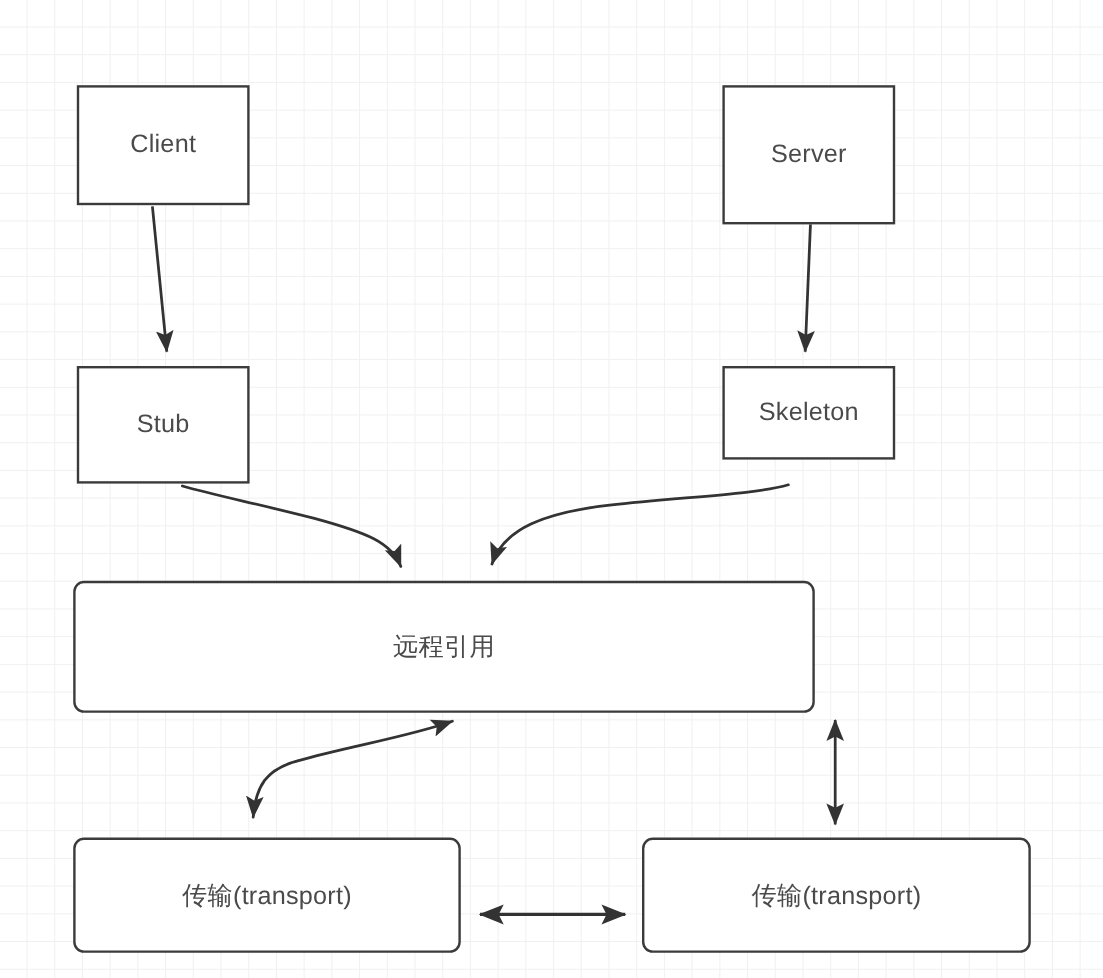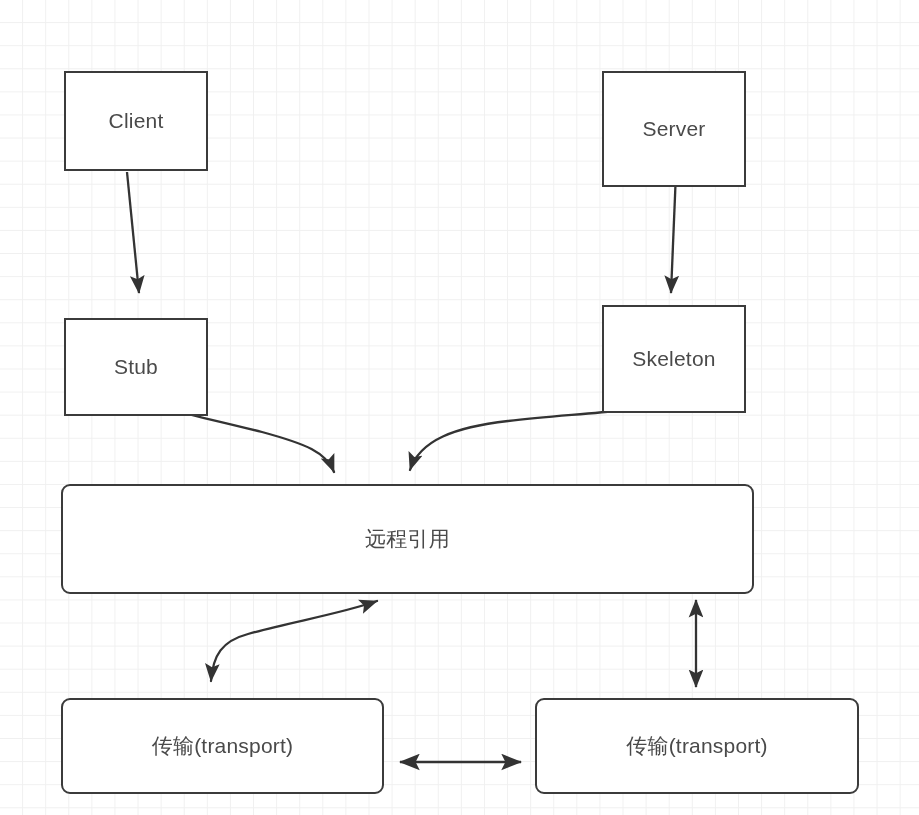--- a/index.html
+++ b/index.html
@@ -94,29 +94,29 @@
   </svg>
 
   <div class="node" style="left:64px; top:71px; width:144px; height:100px;">
     <span class="node-label">Client</span>
   </div>
 
   <div class="node" style="left:602px; top:71px; width:144px; height:116px;">
     <span class="node-label">Server</span>
   </div>
 
-  <div class="node" style="left:64px; top:305px; width:144px; height:98px;margin-top:13px;">
+  <div class="node" style="left:64px; top:305px; width:144px; height:98px;">
     <span class="node-label">Stub</span>
   </div>
 
-  <div class="node" style="left:602px; top:305px; width:144px; height:108px;">
+  <div class="node" style="left:602px; top:305px; width:144px; height:78px;">
     <span class="node-label">Skeleton</span>
   </div>
 
-  <div class="node rounded" style="left:61px; top:484px; width:693px; height:110px;">
+  <div class="node rounded" style="left:61px; top:484px; width:618px; height:110px;">
     <span class="node-label">远程引用</span>
   </div>
 
   <div class="node rounded" style="left:61px; top:698px; width:323px; height:96px;">
     <span class="node-label">传输(transport)</span>
   </div>
 
   <div class="node rounded" style="left:535px; top:698px; width:324px; height:96px;">
     <span class="node-label">传输(transport)</span>
   </div>

